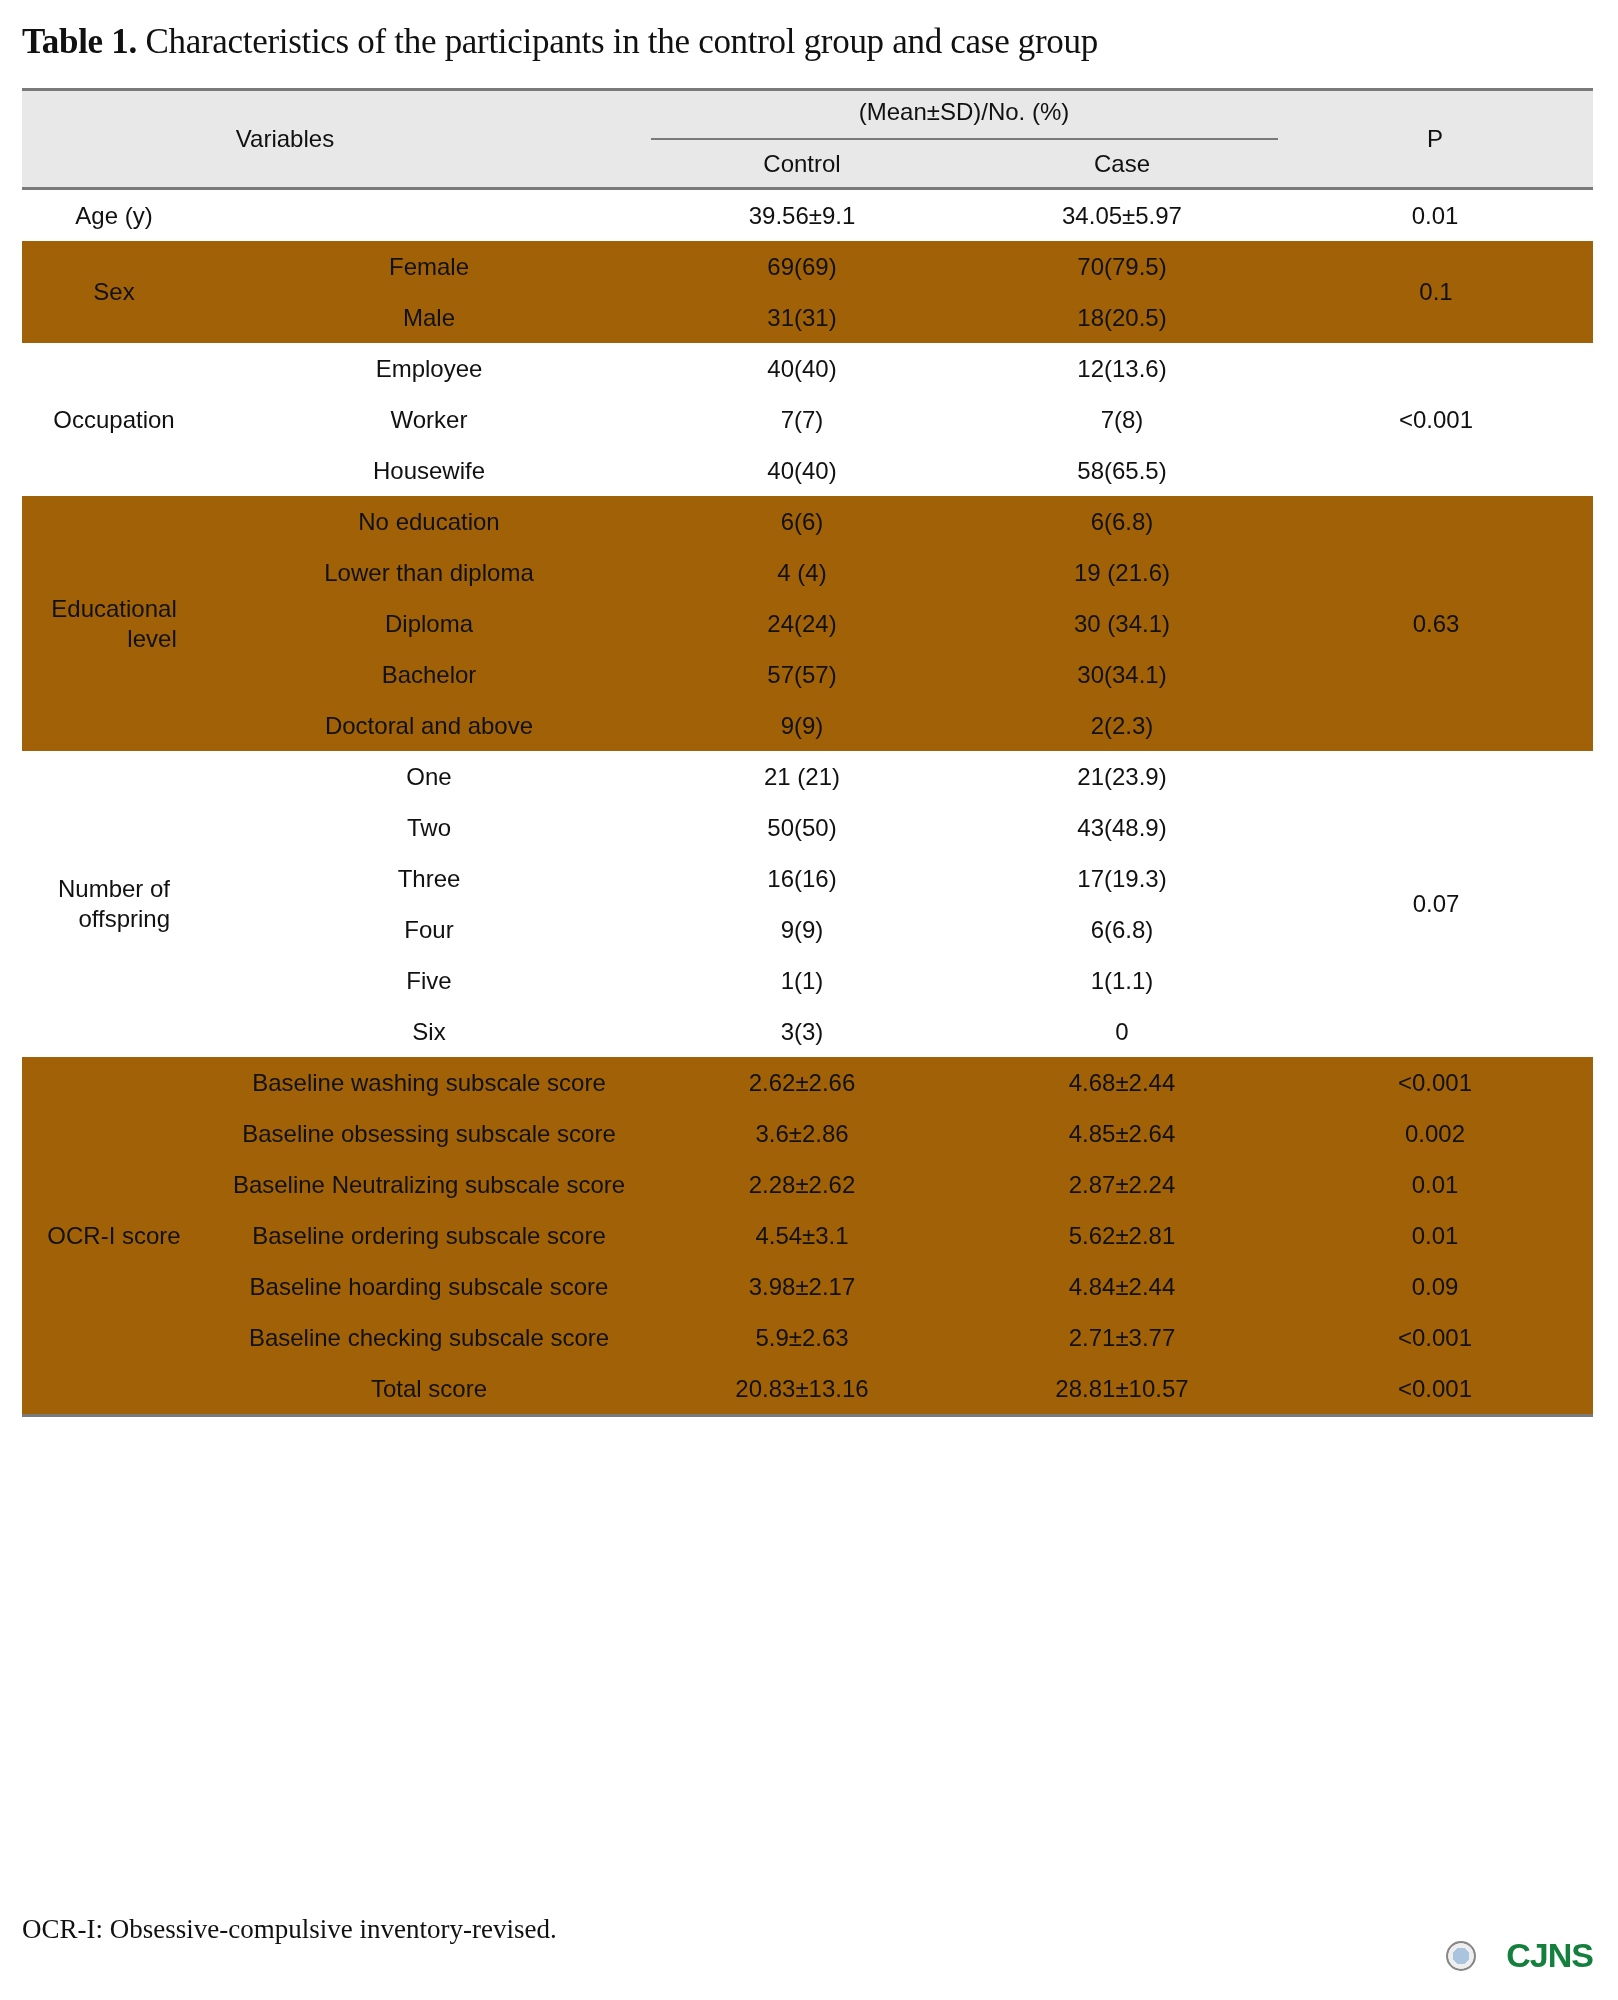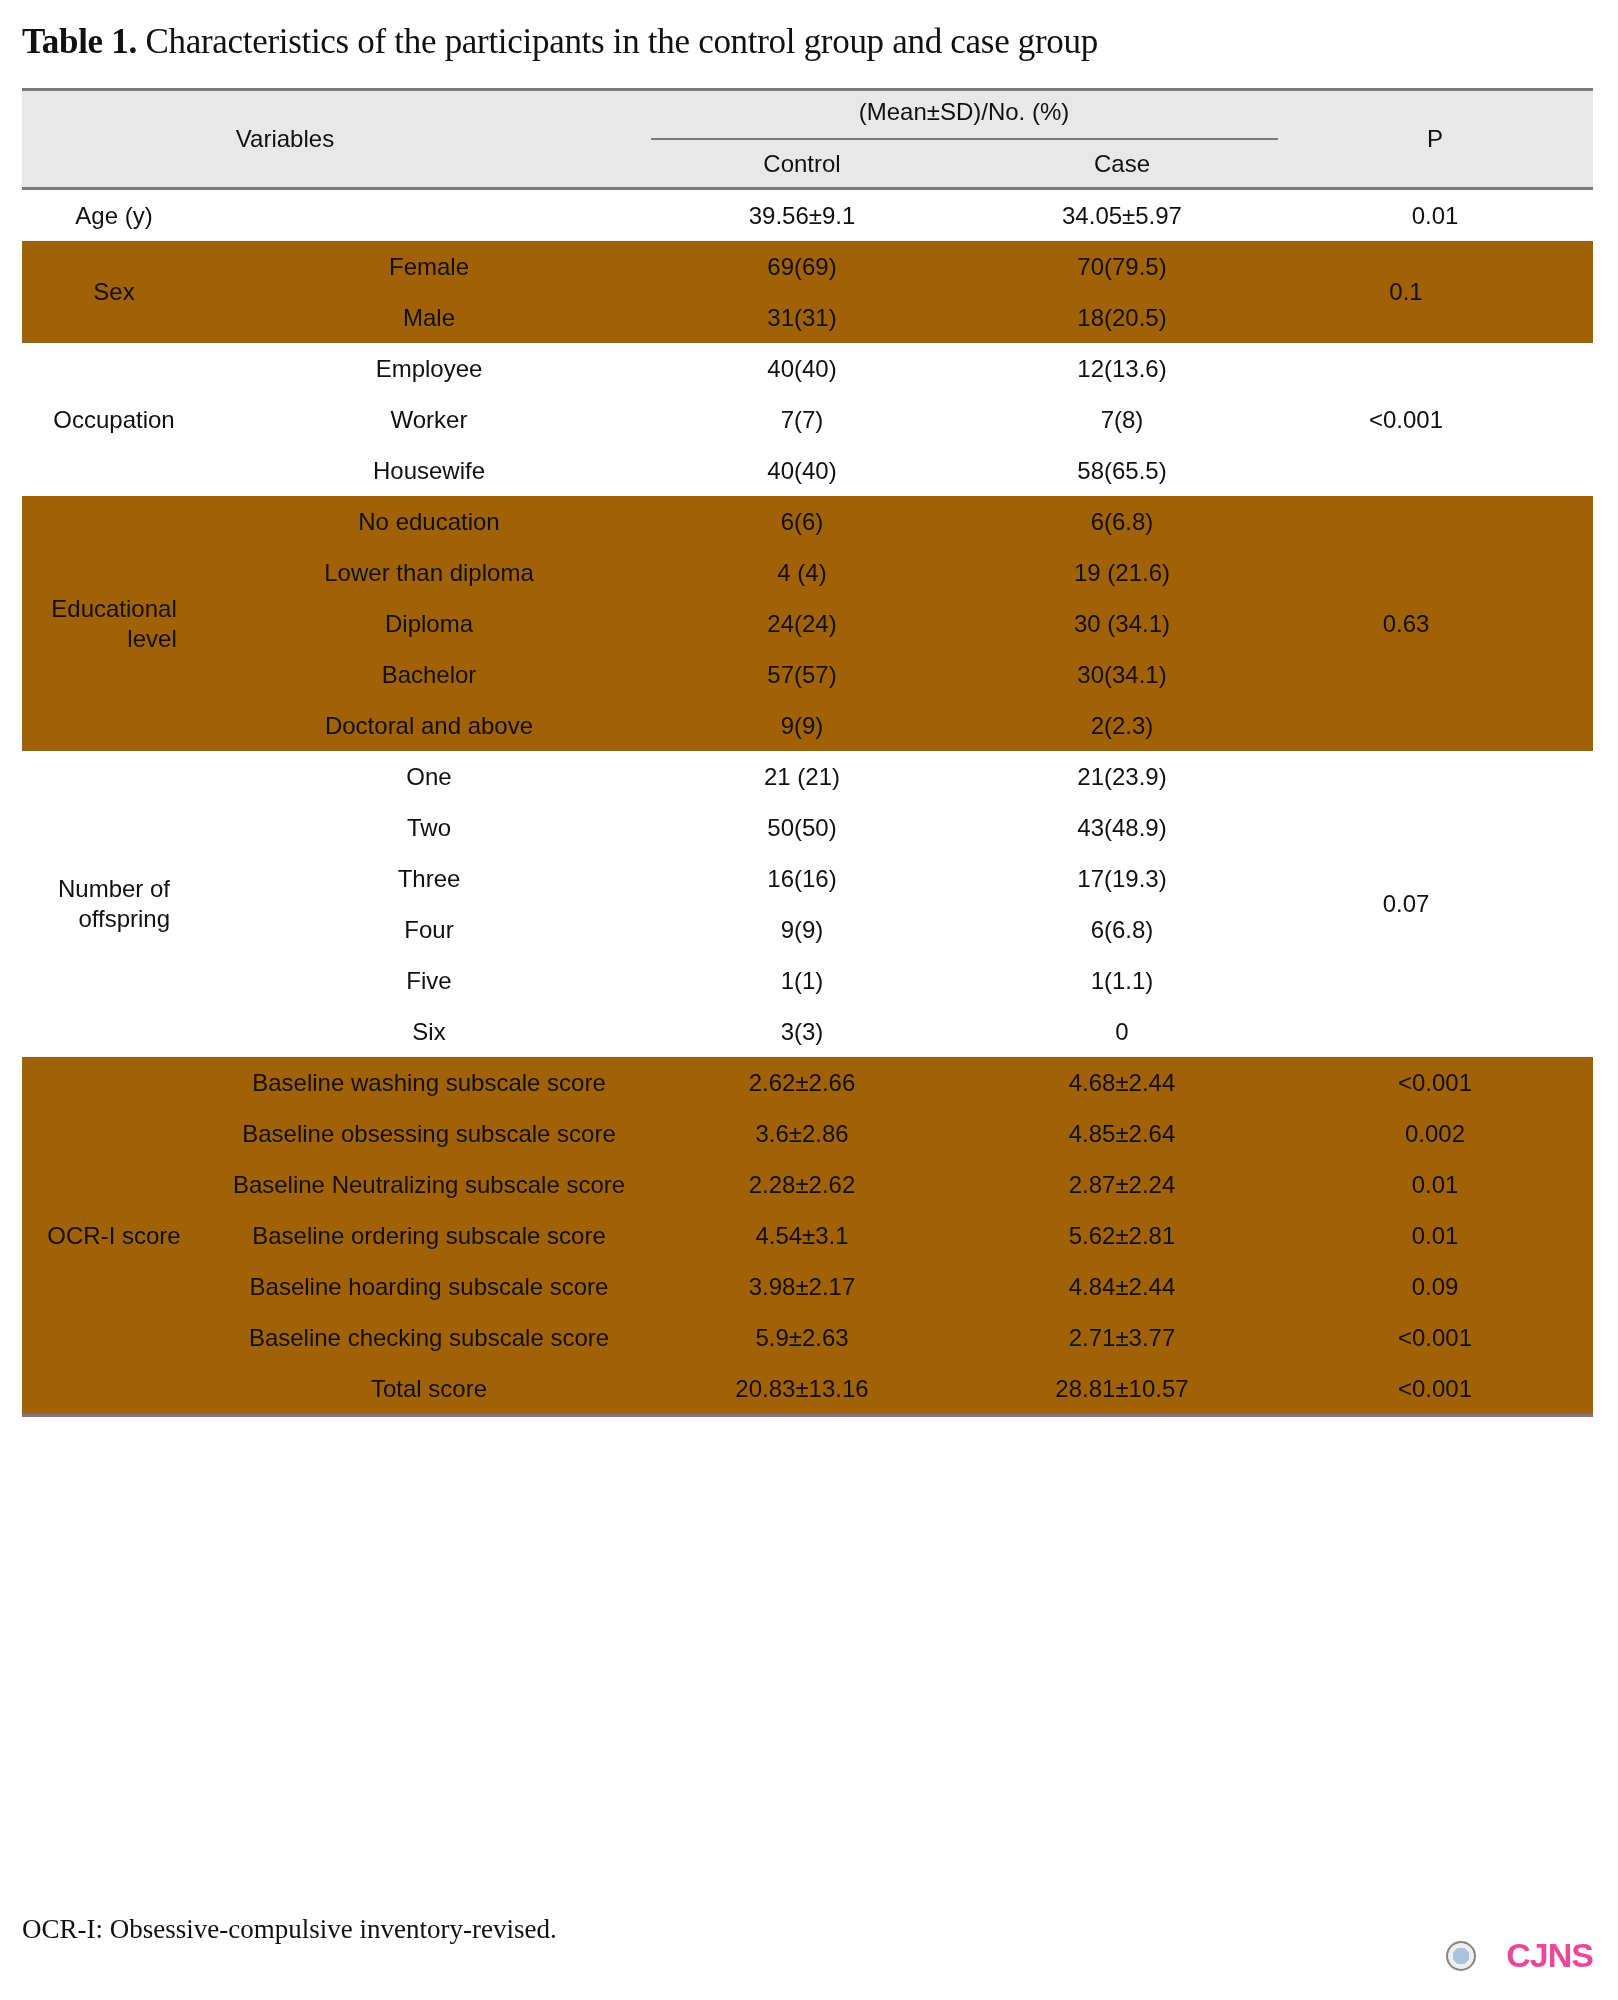--- a/index.html
+++ b/index.html
@@ -25,33 +25,33 @@
   .block { position: relative; }
   .block.shade { background: #a16207; }
   .row { position: relative; height: 51px; }
   .cell { position: absolute; top: 50%; transform: translate(-50%, -50%); white-space: nowrap; text-align: center; line-height: 30px; }
   .c-group { left: 92px; }
   .c-var { left: 407px; }
   .c-ctrl { left: 780px; }
   .c-case { left: 1100px; }
   .c-p { left: 1413px; }
   .group-label { position: absolute; top: 50%; left: 92px; transform: translate(-50%, -50%); text-align: right; line-height: 30px; }
-  .p-label { position: absolute; top: 50%; left: 1384px; transform: translate(-50%, -50%); white-space: nowrap; text-align: right; }
+  .p-label { position: absolute; top: 50%; left: 1414px; transform: translate(-50%, -50%); white-space: nowrap; text-align: right; }
   .bottom-rule { height: 3px; background: #7a7a7a; }
   .footnote {
     position: absolute; left: 22px; top: 1914px;
     font-family: "Liberation Serif", "DejaVu Serif", serif; font-size: 27px; white-space: nowrap;
   }
   .logo { position: absolute; right: 25px; top: 1936px; display: flex; align-items: center; gap: 3px; }
   .logo .emblem {
     width: 30px; height: 30px; border-radius: 50%; border: 2px solid #888;
     background: radial-gradient(circle, #a9c4dc 0 45%, #eee 46% 70%, #999 71%);
     box-sizing: border-box;
   }
-  .logo .brand { font-family: "Liberation Sans", "DejaVu Sans", sans-serif; font-weight: bold; font-size: 34px; color: #ec4899; letter-spacing: -1px; margin-left: 27px; }
+  .logo .brand { font-family: "Liberation Sans", "DejaVu Sans", sans-serif; font-weight: bold; font-size: 34px; color: #15803d; letter-spacing: -1px; margin-left: 27px; }
 </style>
 </head>
 <body>
 
 <div class="title">
   <b>Table 1.</b><span> Characteristics of the participants in the control group and case group</span>
 </div>
 
 <div class="tbl">
   <div class="hdr">

